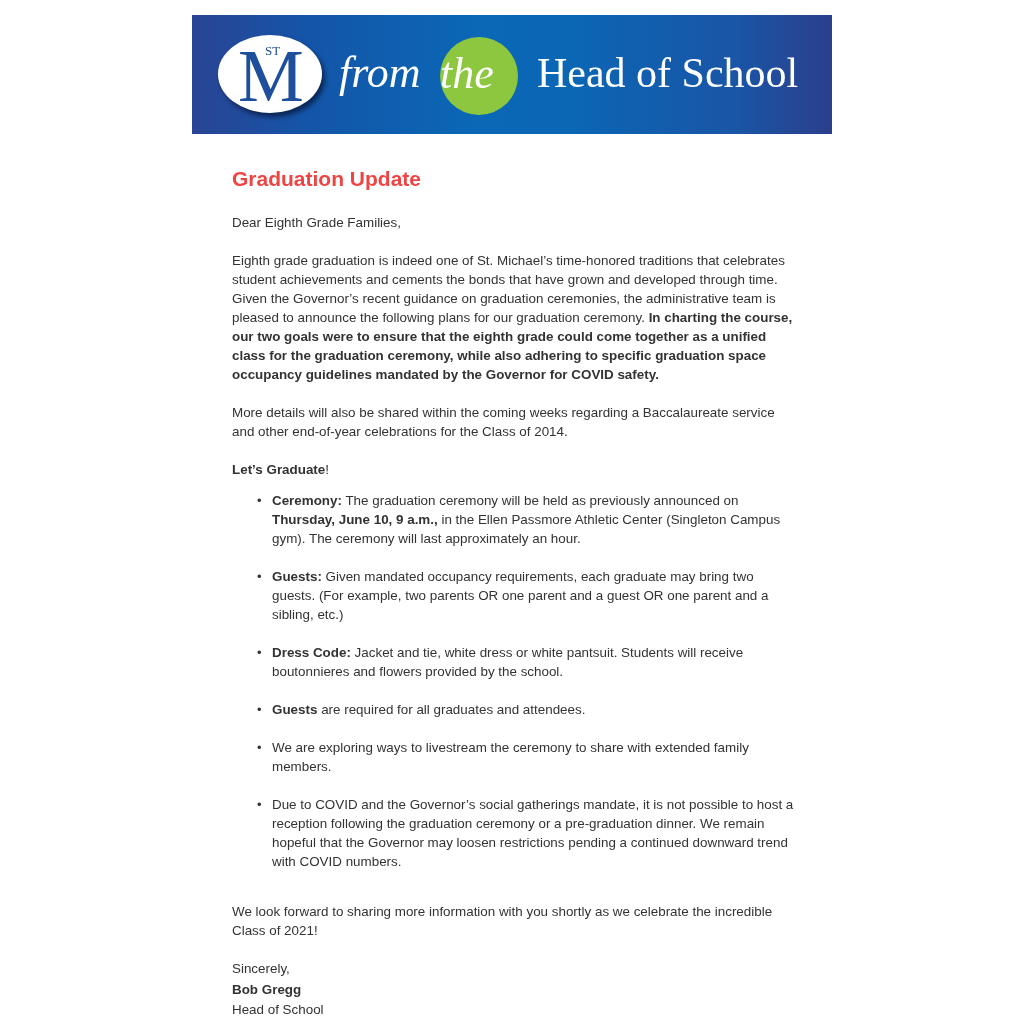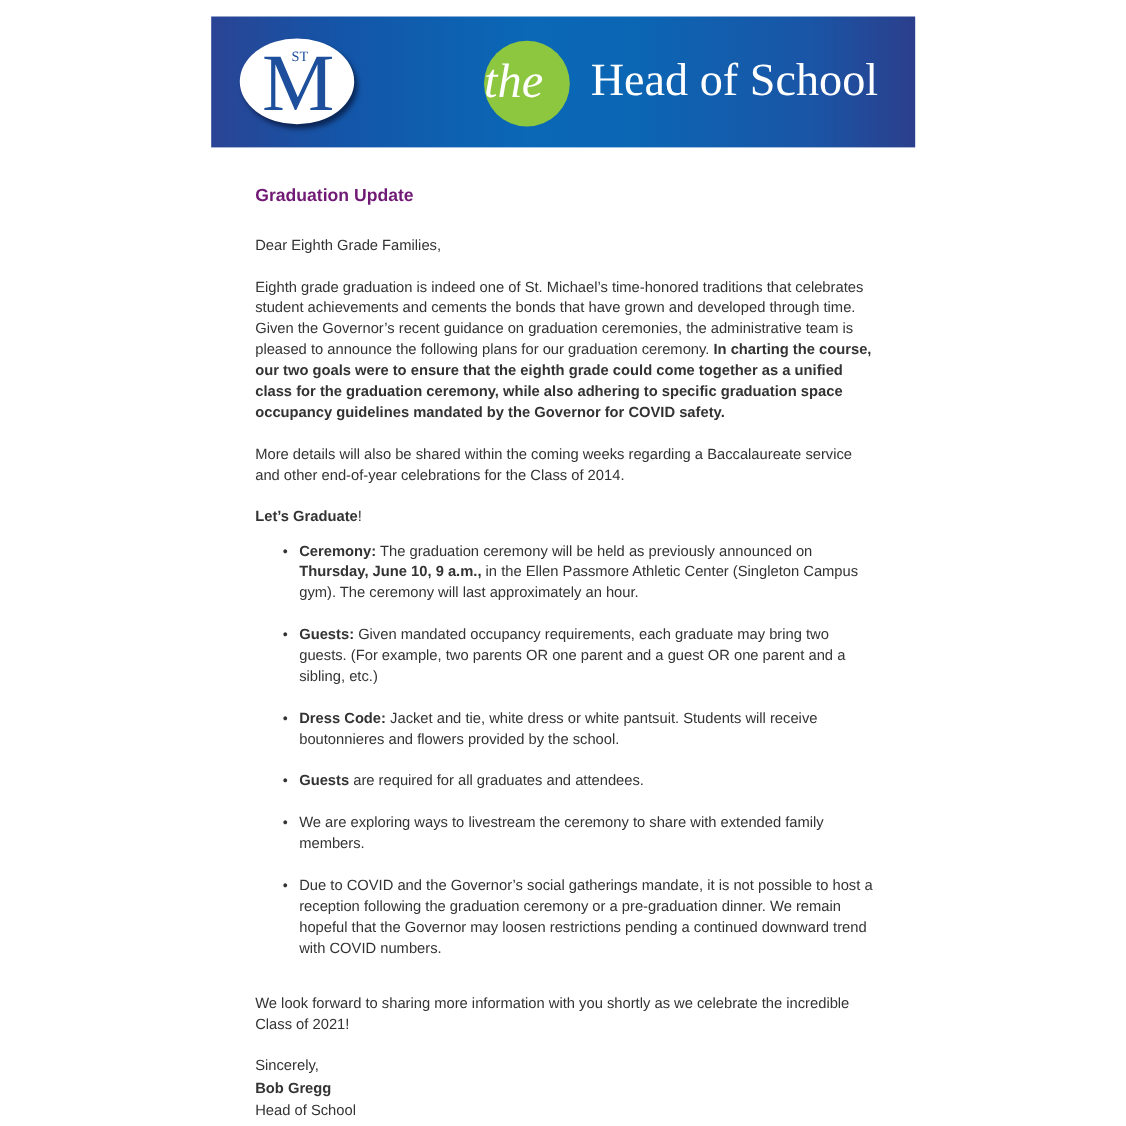--- a/index.html
+++ b/index.html
@@ -104,24 +104,24 @@
       position: absolute;
       left: 232px;
       top: 165px;
       width: 562px;
       font-size: 13.4px;
       line-height: 19px;
       color: #333333;
     }
     .content h1 {
       margin: 0 0 20px 0;
-      font-size: 16px;
+      font-size: 21px;
       line-height: 28px;
       font-weight: bold;
-      color: #701a75;
+      color: #ef4444;
     }
     .content p {
       margin: 16px 0 19px 0;
     }
     .content .b { font-weight: bold; }
     .content ul {
       margin: 0;
       padding: 0 0 0 40px;
       list-style: none;
     }
@@ -147,20 +147,21 @@
     }
   </style>
 </head>
 <body>
 
 <div class="banner">
   <div class="logo">
     <div class="logo-m">M</div>
     <div class="logo-st">ST</div>
   </div>
+  <div class="from">from</div>
   <div class="the-circle">
     <div class="the-text">the</div>
   </div>
   <div class="head">Head of School</div>
 </div>
 
 <div class="content">
   <h1>Graduation Update</h1>
 
   <p>Dear Eighth Grade Families,</p>

